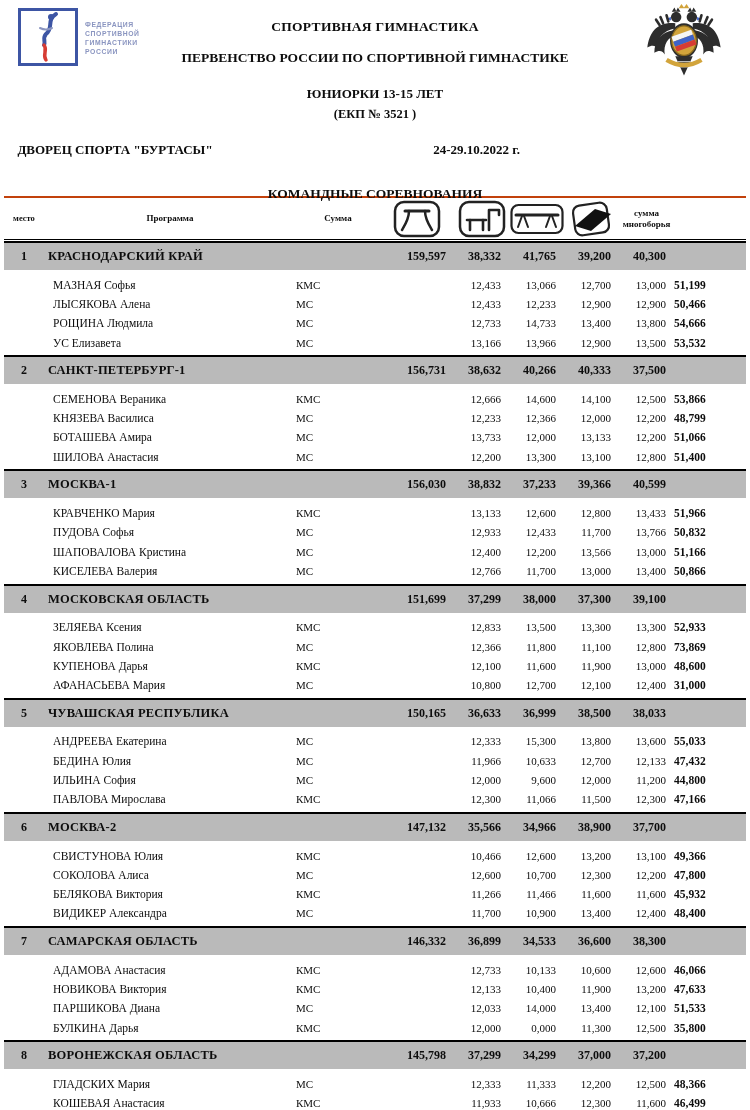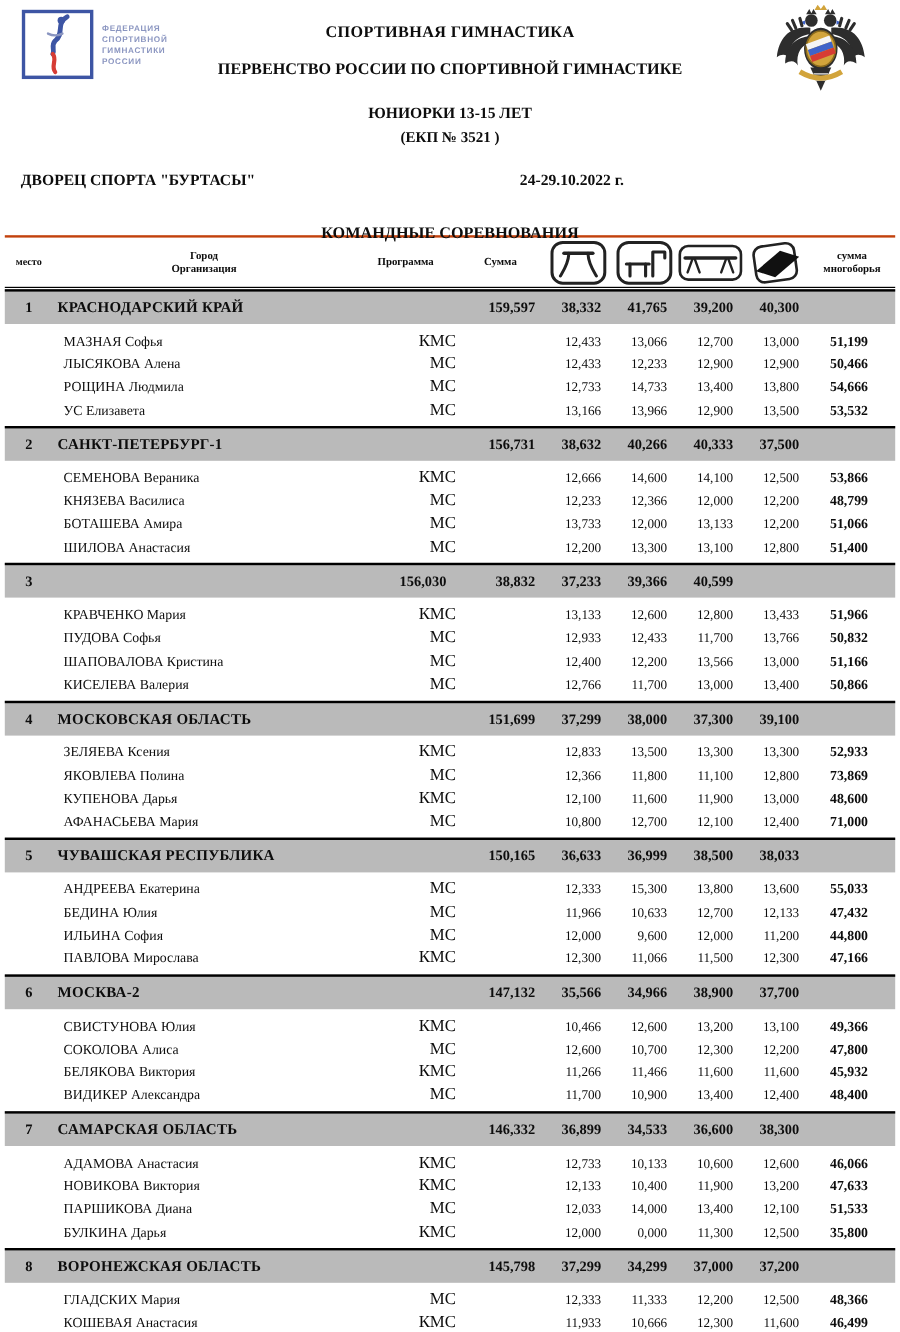--- a/index.html
+++ b/index.html
@@ -36,23 +36,23 @@
   .icon-cell{display:flex;justify-content:center;align-items:center;}
   .team-band{height:27px;background:#bababa;align-items:center;border-top:2px solid #000;
              font-weight:bold;font-size:12.5px;}
   .team-place{text-align:center;font-size:12px;}
   .team-name{padding-left:4px;letter-spacing:.2px;white-space:nowrap;}
   .num{text-align:right;padding-right:8px;font-variant-numeric:tabular-nums;white-space:nowrap;}
   .team-band .num{font-size:12px;}
   .athletes{padding:5px 0 3px;}
   .athlete-row{height:19.3px;align-items:center;font-size:11.5px;}
   .athlete-name{padding-left:9px;white-space:nowrap;}
-  .athlete-prog{text-align:right;font-size:14px;}
+  .athlete-prog{text-align:left;font-size:11px;}
   .athlete-row .num{font-size:11px;}
-  .aa{text-align:center;padding-right:5px;font-weight:bold;font-size:11.5px;white-space:nowrap;}
+  .aa{text-align:left;padding-right:5px;font-weight:bold;font-size:11.5px;white-space:nowrap;}
 </style>
 </head>
 <body>
 
 <div class="page">
 
   <div class="page-header">
 
     <div class="fsr-logo">
       <svg width="60" height="58" viewBox="0 0 60 58">
@@ -116,24 +116,20 @@
       <span class="dates">24-29.10.2022 г.</span>
     </div>
 
     <div class="hdr-center hdr-event">КОМАНДНЫЕ СОРЕВНОВАНИЯ</div>
   </div>
 
   <div class="results">
 
     <div class="row thead">
       <div class="th th-place">место</div>
-      <div class="th">
-        <div>Город</div>
-        <div>Организация</div>
-      </div>
       <div class="th">Программа</div>
       <div class="th">Сумма</div>
 
       <div class="icon-cell">
         <svg width="48" height="38" viewBox="0 0 48 38">
           <rect x="2" y="2" width="44" height="34" rx="9" fill="none" stroke="#222" stroke-width="2.5"></rect>
           <path d="M12,11 H36" stroke="#222" stroke-width="3" stroke-linecap="round" fill="none"></path>
           <path d="M16,11 C16,19 12,25 9,30" stroke="#222" stroke-width="2.5" stroke-linecap="round" fill="none"></path>
           <path d="M32,11 C32,19 36,25 39,30" stroke="#222" stroke-width="2.5" stroke-linecap="round" fill="none"></path>
         </svg>
@@ -276,20 +272,21 @@
             <div></div>
             <div class="num">12,200</div>
             <div class="num">13,300</div>
             <div class="num">13,100</div>
             <div class="num">12,800</div>
             <div class="aa">51,400</div>
           </div>
         </div>
         <div class="row team-band">
           <div class="team-place">3</div>
+          <div class="team-name">МОСКВА-1</div>
           <div></div>
           <div class="num">156,030</div>
           <div class="num">38,832</div>
           <div class="num">37,233</div>
           <div class="num">39,366</div>
           <div class="num">40,599</div>
           <div></div>
         </div>
         <div class="athletes">
           <div class="row athlete-row">
@@ -384,21 +381,21 @@
           </div>
           <div class="row athlete-row">
             <div></div>
             <div class="athlete-name">АФАНАСЬЕВА Мария</div>
             <div class="athlete-prog">МС</div>
             <div></div>
             <div class="num">10,800</div>
             <div class="num">12,700</div>
             <div class="num">12,100</div>
             <div class="num">12,400</div>
-            <div class="aa">71,000</div>
+            <div class="aa">31,000</div>
           </div>
         </div>
         <div class="row team-band">
           <div class="team-place">5</div>
           <div class="team-name">ЧУВАШСКАЯ РЕСПУБЛИКА</div>
           <div></div>
           <div class="num">150,165</div>
           <div class="num">36,633</div>
           <div class="num">36,999</div>
           <div class="num">38,500</div>

